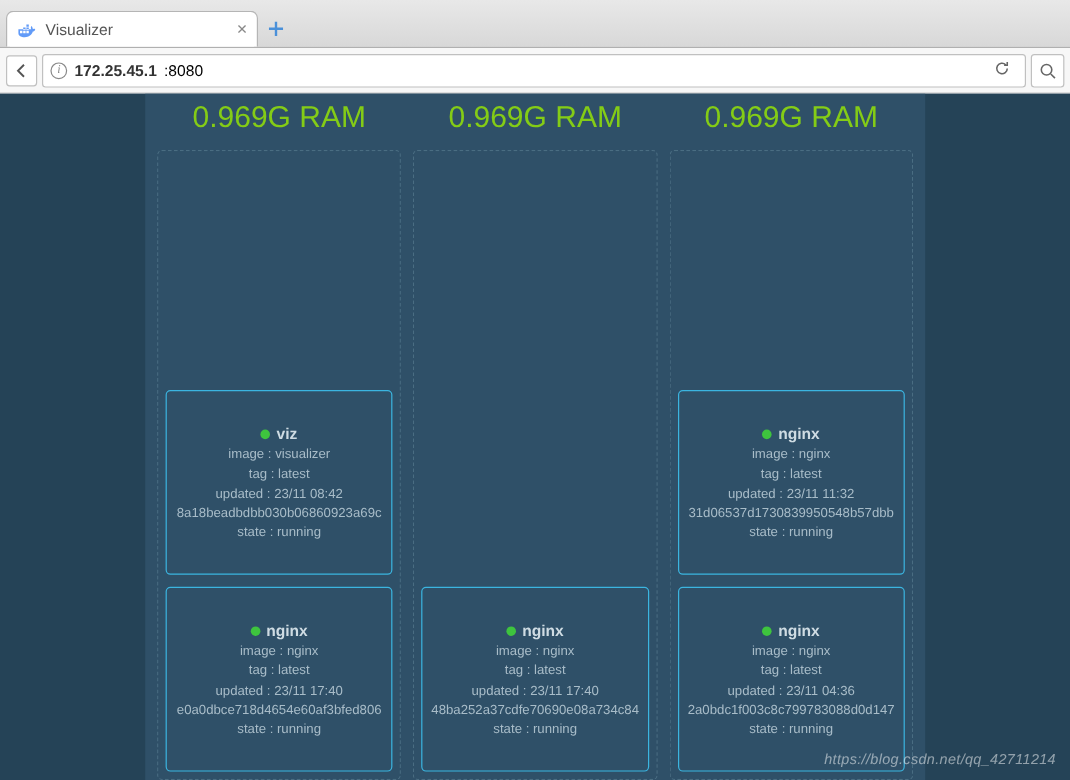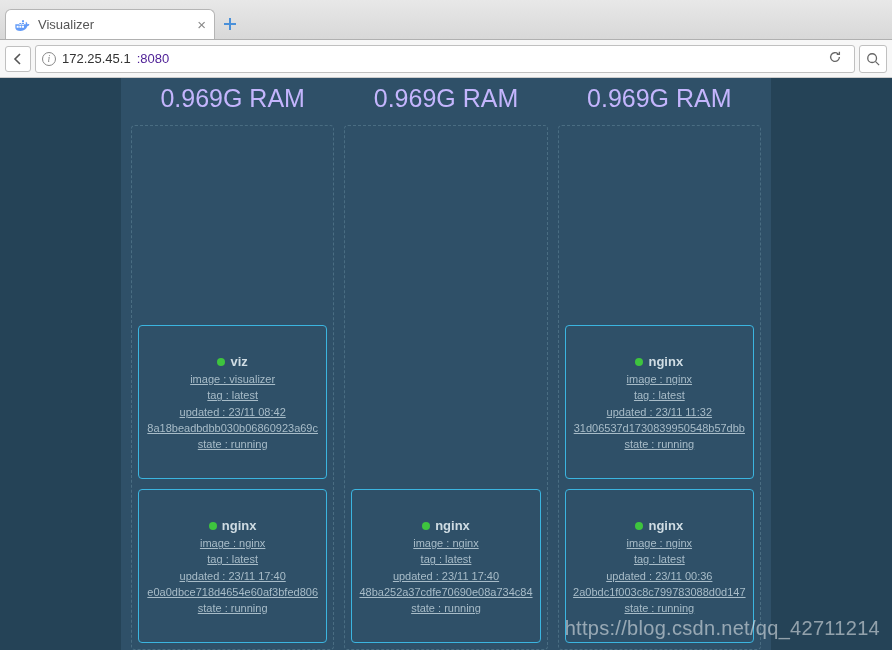--- a/index.html
+++ b/index.html
@@ -49,22 +49,22 @@
     .nav-btn {
       width: 26px; height: 26px; border: 1px solid #c0c0c0; border-radius: 3px;
       background: #fff; display: flex; align-items: center; justify-content: center;
       color: #555; font-size: 14px;
     }
     .url-field {
       flex: 1; height: 28px; border: 1px solid #c0c0c0; border-radius: 3px;
       background: #fff; display: flex; align-items: center; padding: 0 6px; gap: 6px;
       font-size: 13px; color: #333;
     }
-    .url-host { font-weight: 400; }
-    .url-port { color: #4c1d95; }
+    .url-host { font-weight: 700; }
+    .url-port { color: #000000; }
     .reload-btn { color: #666; font-size: 13px; padding: 0 6px; cursor: pointer; }
     .search-btn {
       width: 28px; height: 28px; border: 1px solid #c0c0c0; border-radius: 3px;
       background: #fff; display: flex; align-items: center; justify-content: center;
     }
     .viewport {
       height: 572px;
       background: #254357;
       overflow: hidden;
       position: relative;
@@ -78,21 +78,21 @@
       gap: 10px;
       padding: 0 10px;
     }
     .node-col {
       flex: 1;
       display: flex;
       flex-direction: column;
     }
     .node-ram {
       text-align: center;
-      color: #c4b5fd;
+      color: #84cc16;
       font-size: 25px;
       font-weight: 500;
       padding: 6px 0 12px;
     }
     .container-slot {
       border: 1px dashed #4a6d82;
       border-radius: 4px;
       flex: 1;
       display: flex;
       flex-direction: column;
@@ -118,28 +118,29 @@
       font-weight: 700;
       color: #cfdce3;
       display: flex;
       align-items: center;
       justify-content: center;
       gap: 5px;
     }
     .dot {
       width: 8px; height: 8px; border-radius: 50%; background: #3ec43e; display: inline-block;
     }
-    .card-line { white-space: nowrap; overflow: hidden; text-decoration: underline; }
+    .card-line { white-space: nowrap; overflow: hidden; }
     .watermark {
       position: absolute;
       bottom: 10px;
       right: 12px;
       color: rgba(255,255,255,0.5);
-      font-size: 20px;
+      font-size: 12px;
       letter-spacing: 0.3px;
+      font-style: italic;
     }
     .info-circle {
       width: 14px; height: 14px; border: 1px solid #888; border-radius: 50%;
       display: flex; align-items: center; justify-content: center; font-size: 10px; color: #888;
       font-style: italic; font-family: serif;
     }
   </style>
 </head>
 <body>
 
@@ -244,21 +245,21 @@
             <div class="card-line">31d06537d1730839950548b57dbb</div>
             <div class="card-line">state : running</div>
           </div>
           <div class="container-card">
             <div class="card-title">
               <span class="dot"></span>
               <span>nginx</span>
             </div>
             <div class="card-line">image : nginx</div>
             <div class="card-line">tag : latest</div>
-            <div class="card-line">updated : 23/11 00:36</div>
+            <div class="card-line">updated : 23/11 04:36</div>
             <div class="card-line">2a0bdc1f003c8c799783088d0d147</div>
             <div class="card-line">state : running</div>
           </div>
         </div>
       </div>
     </div>
   <div class="watermark">https://blog.csdn.net/qq_42711214</div>
 </div>
 
 </body></html>

